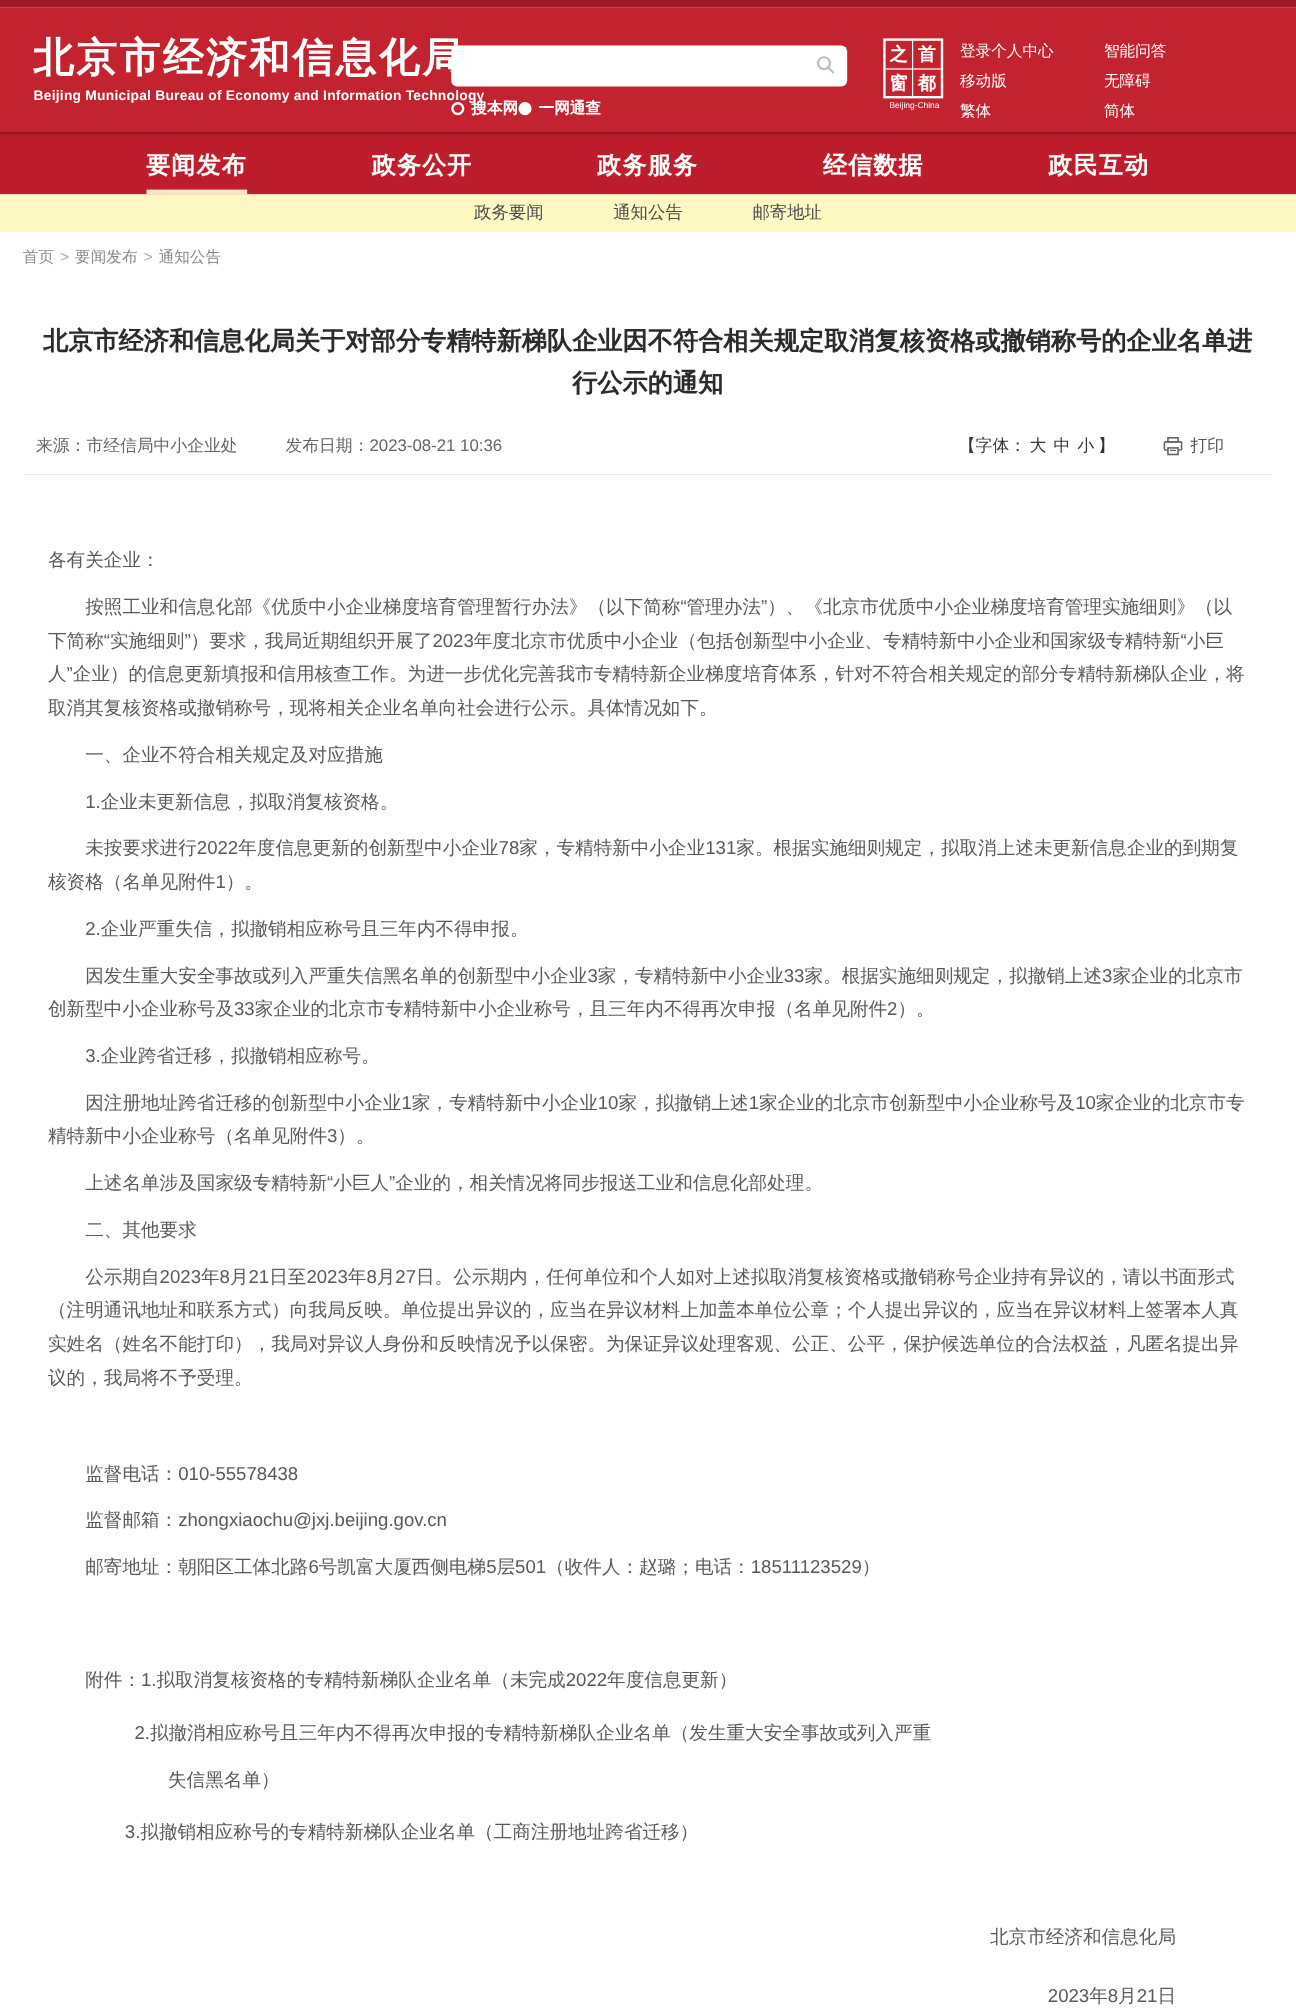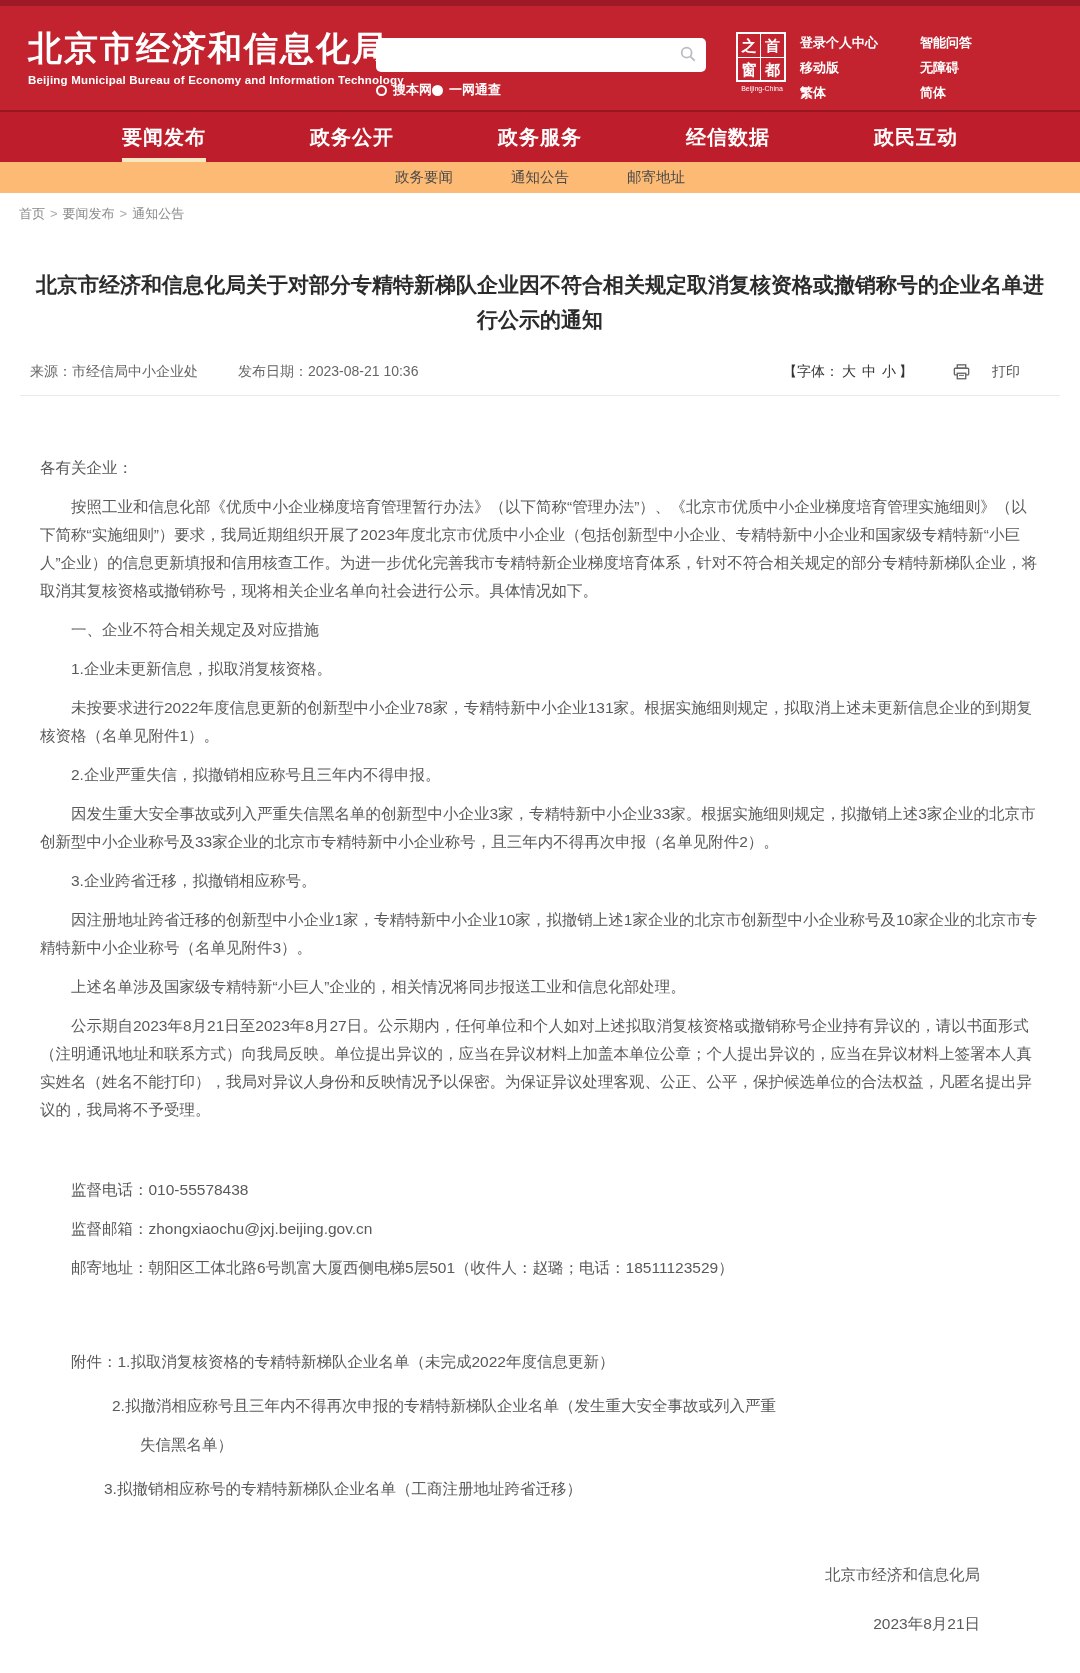--- a/index.html
+++ b/index.html
@@ -24,45 +24,45 @@
   .radio.filled { background:#fff; }
   .seal { position:absolute; left:736px; top:26px; width:52px; text-align:center; }
   .seal-grid { width:50px; height:50px; border:2px solid #fff; display:grid; grid-template-columns:1fr 1fr; grid-template-rows:1fr 1fr; }
   .seal-grid span { color:#fff; font-size:15px; line-height:23px; font-weight:bold; }
   .seal-grid span:nth-child(1){ border-right:1px solid #fff; border-bottom:1px solid #fff; }
   .seal-grid span:nth-child(2){ border-bottom:1px solid #fff; }
   .seal-grid span:nth-child(3){ border-right:1px solid #fff; }
   .seal-cap { color:#fff; font-size:7px; margin-top:3px; white-space:nowrap; }
   .quick-links { position:absolute; left:800px; top:28px; display:flex; gap:42px; }
   .ql-col { display:flex; flex-direction:column; gap:7px; }
-  .ql-col a { color:#fff; font-size:13px; text-decoration:none; cursor:pointer; white-space:nowrap;font-weight:bold; }
+  .ql-col a { color:#fff; font-size:13px; text-decoration:none; cursor:pointer; white-space:nowrap; }
 
   
   .main-nav { height:52px; background:#be1e2c; border-top:2px solid #971722; display:flex; align-items:stretch; padding:0 70px; }
   .nav-item { flex:1; color:#fff; font-size:20px; font-weight:bold; display:flex; align-items:center; justify-content:center; position:relative; cursor:pointer; letter-spacing:1px; }
   .nav-item.active::after { content:""; position:absolute; bottom:0; left:50%; transform:translateX(-50%); width:84px; height:4px; background:#f7e7c3; }
 
   
-  .sub-nav { height:31px; background:#fdba74; display:flex; align-items:center; justify-content:center; gap:58px; }
+  .sub-nav { height:31px; background:#fef9c3; display:flex; align-items:center; justify-content:center; gap:58px; }
   .sub-nav-item { font-size:14.5px; color:#4a4a4a; cursor:pointer; }
 
   
   .breadcrumb { padding:12px 0 10px 19px; font-size:13px; color:#8a8a8a; }
   .breadcrumb a { color:#8a8a8a; text-decoration:none; cursor:pointer; }
   .breadcrumb .sep { margin:0 5px; color:#aaa; }
 
   
   .article { padding:0 20px; }
   .title { font-size:21px; font-weight:bold; color:#2b2b2b; text-align:center; line-height:35px; margin:34px 8px 0; }
   .meta { display:flex; justify-content:space-between; align-items:center; margin:26px 10px 0; font-size:14px; color:#666; }
   .meta-left span.val { margin-right:36px; color:#666; }
   .meta-right { display:flex; align-items:center; gap:40px; padding-right:30px; }
   .font-sizer { color:#333; }
   .font-sizer .fs-opt { cursor:pointer; margin:0 3px; color:#333; }
-  .print-btn { display:flex; align-items:center; gap:22px; color:#555; cursor:pointer; background:none; border:none; font-size:14px; }
+  .print-btn { display:flex; align-items:center; gap:6px; color:#555; cursor:pointer; background:none; border:none; font-size:14px; }
   .divider { border:none; border-top:1px solid #e9e9e9; margin-top:14px; }
 
   .body-text { padding:58px 20px 0; font-size:15.5px; color:#595959; line-height:28px; }
   .body-text p { margin-bottom:11px; }
   .body-text p.indent { text-indent:2em; }
   .body-text p.gap-before { margin-top:52px; }
   .body-text p.gap-before-lg { margin-top:66px; }
   .body-text p.attach-sub { padding-left:72px; margin-top:16px; }
   .body-text p.attach-cont { padding-left:100px; margin-top:0; }
   .body-text p.attach-sub3 { padding-left:64px; margin-top:16px; }
@@ -169,20 +169,21 @@
       <p>各有关企业：</p>
       <p class="indent">按照工业和信息化部《优质中小企业梯度培育管理暂行办法》（以下简称“管理办法”）、《北京市优质中小企业梯度培育管理实施细则》（以下简称“实施细则”）要求，我局近期组织开展了2023年度北京市优质中小企业（包括创新型中小企业、专精特新中小企业和国家级专精特新“小巨人”企业）的信息更新填报和信用核查工作。为进一步优化完善我市专精特新企业梯度培育体系，针对不符合相关规定的部分专精特新梯队企业，将取消其复核资格或撤销称号，现将相关企业名单向社会进行公示。具体情况如下。</p>
       <p class="indent">一、企业不符合相关规定及对应措施</p>
       <p class="indent">1.企业未更新信息，拟取消复核资格。</p>
       <p class="indent">未按要求进行2022年度信息更新的创新型中小企业78家，专精特新中小企业131家。根据实施细则规定，拟取消上述未更新信息企业的到期复核资格（名单见附件1）。</p>
       <p class="indent">2.企业严重失信，拟撤销相应称号且三年内不得申报。</p>
       <p class="indent">因发生重大安全事故或列入严重失信黑名单的创新型中小企业3家，专精特新中小企业33家。根据实施细则规定，拟撤销上述3家企业的北京市创新型中小企业称号及33家企业的北京市专精特新中小企业称号，且三年内不得再次申报（名单见附件2）。</p>
       <p class="indent">3.企业跨省迁移，拟撤销相应称号。</p>
       <p class="indent">因注册地址跨省迁移的创新型中小企业1家，专精特新中小企业10家，拟撤销上述1家企业的北京市创新型中小企业称号及10家企业的北京市专精特新中小企业称号（名单见附件3）。</p>
       <p class="indent">上述名单涉及国家级专精特新“小巨人”企业的，相关情况将同步报送工业和信息化部处理。</p>
+      <p class="indent">二、其他要求</p>
       <p class="indent">公示期自2023年8月21日至2023年8月27日。公示期内，任何单位和个人如对上述拟取消复核资格或撤销称号企业持有异议的，请以书面形式（注明通讯地址和联系方式）向我局反映。单位提出异议的，应当在异议材料上加盖本单位公章；个人提出异议的，应当在异议材料上签署本人真实姓名（姓名不能打印），我局对异议人身份和反映情况予以保密。为保证异议处理客观、公正、公平，保护候选单位的合法权益，凡匿名提出异议的，我局将不予受理。</p>
       <p class="indent gap-before">监督电话：010-55578438</p>
       <p class="indent">监督邮箱：zhongxiaochu@jxj.beijing.gov.cn</p>
       <p class="indent">邮寄地址：朝阳区工体北路6号凯富大厦西侧电梯5层501（收件人：赵璐；电话：18511123529）</p>
       <p class="indent gap-before-lg">附件：1.拟取消复核资格的专精特新梯队企业名单（未完成2022年度信息更新）</p>
       <p class="attach-sub">2.拟撤消相应称号且三年内不得再次申报的专精特新梯队企业名单（发生重大安全事故或列入严重</p>
       <p class="attach-cont">失信黑名单）</p>
       <p class="attach-sub3">3.拟撤销相应称号的专精特新梯队企业名单（工商注册地址跨省迁移）</p>
     </div>
 

